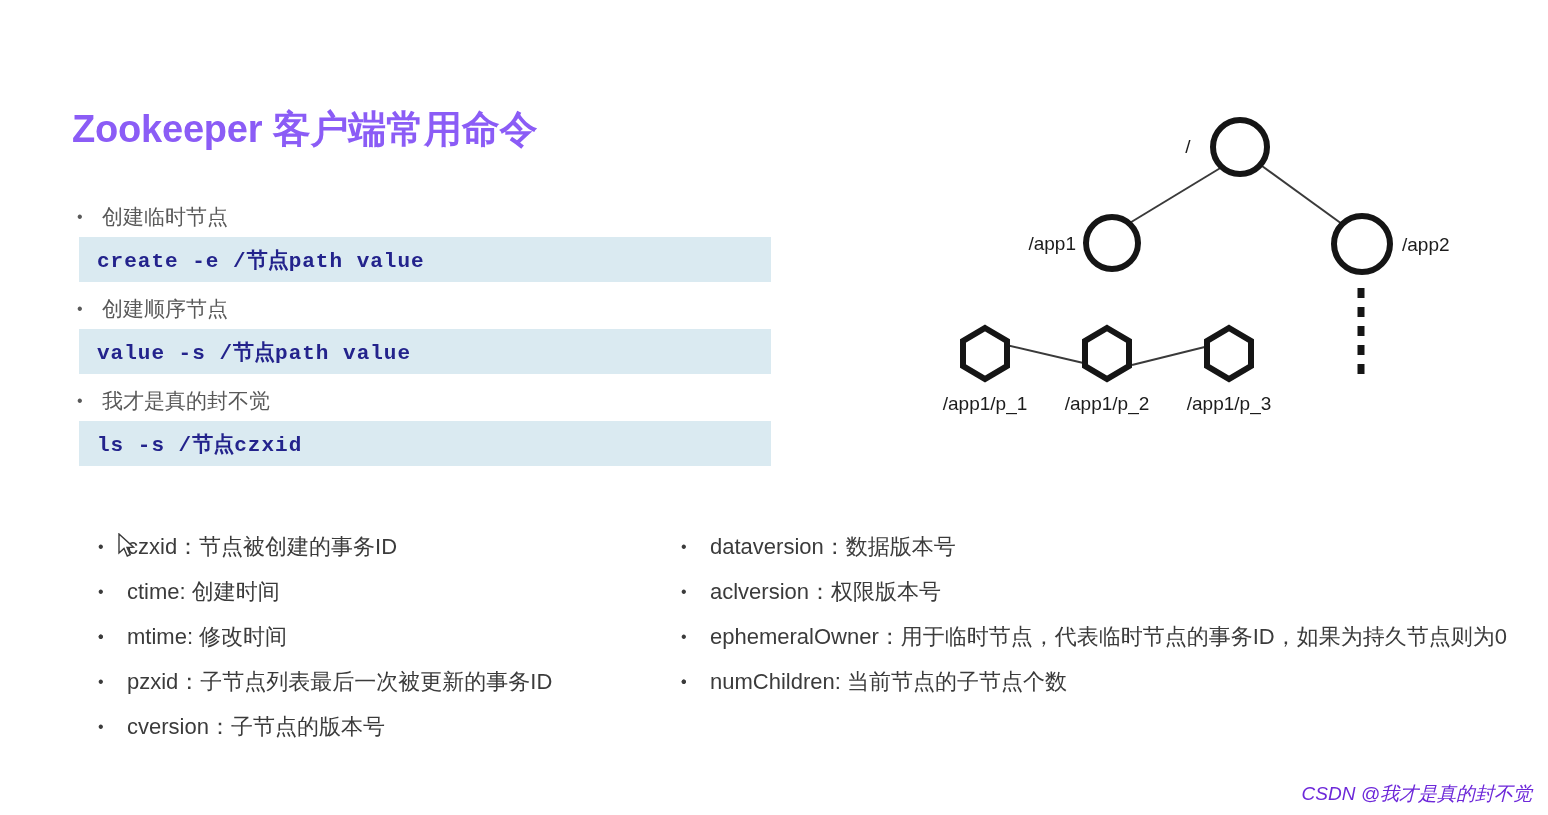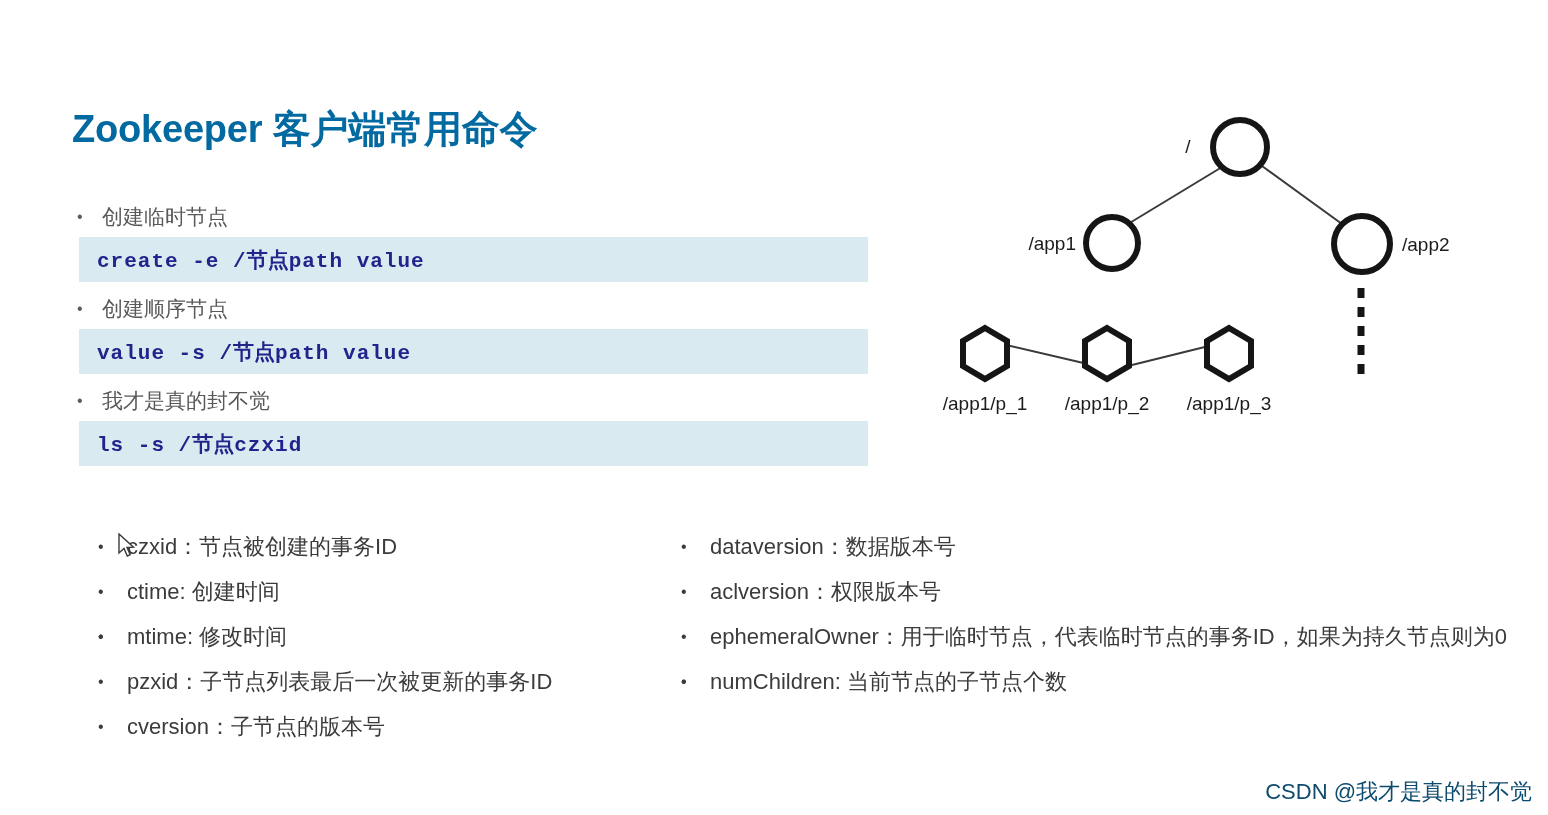--- a/index.html
+++ b/index.html
@@ -16,21 +16,21 @@
     color: #404040;
   }
 
   
   #slide-title {
     position: absolute;
     left: 72px;
     top: 104px;
     font-size: 38px;
     font-weight: bold;
-    color: #0369a1;
+    color: #8b5cf6;
     letter-spacing: -0.2px;
     white-space: nowrap;
   }
 
   
   #command-section {
     position: absolute;
     left: 72px;
     top: 203px;
     width: 760px;
@@ -47,21 +47,21 @@
   .cmd-heading .bullet {
     position: absolute;
     left: 5px;
     top: 0px;
     font-size: 16px;
     color: #595959;
     line-height: 27px;
   }
   .cmd-bar {
     position: relative;
-    width: 789px;
+    width: 692px;
     height: 45px;
     background: #daeaf1;
     margin-left: 7px;
     margin-bottom: 13px;
   }
   .cmd-text {
     position: absolute;
     left: 18px;
     top: 50%;
     transform: translateY(-50%);
@@ -134,23 +134,24 @@
     width: 18px;
     height: 26px;
     pointer-events: none;
   }
 
   
   #watermark {
     position: absolute;
     right: 16px;
     bottom: 8px;
-    font-size: 22px;
-    color: #0c4a6e;
+    font-size: 19px;
+    color: #6d28d9;
     white-space: nowrap;
+    font-style: italic;
   }
 </style>
 </head>
 <body>
 
 <div id="slide-title">Zookeeper 客户端常用命令</div>
 
 <div id="command-section">
 
   <div class="cmd-group">

